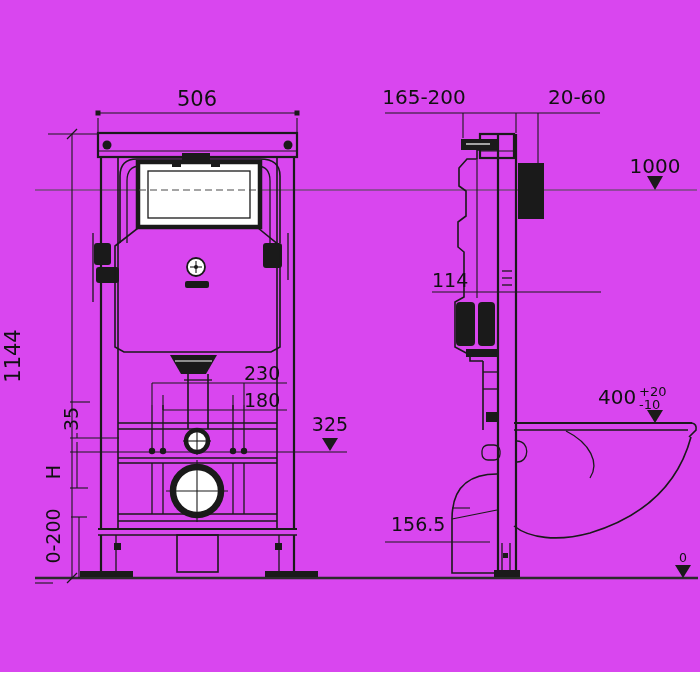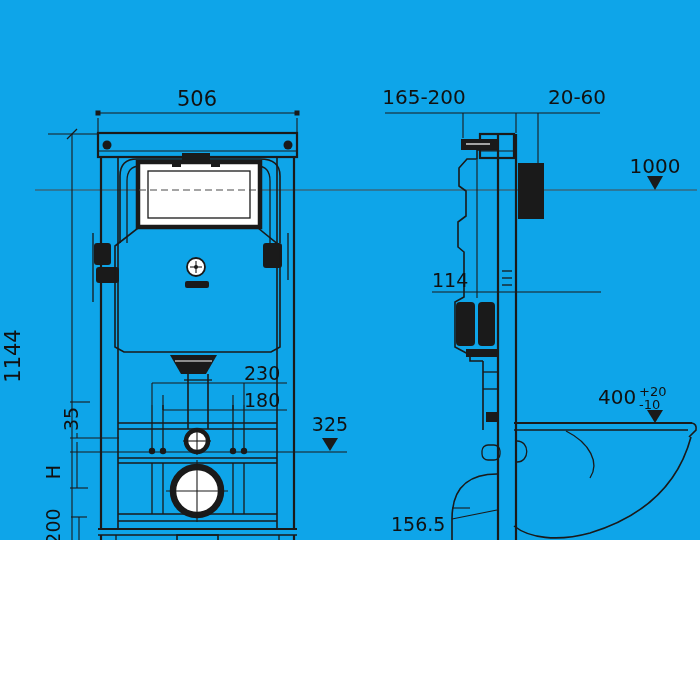--- a/index.html
+++ b/index.html
@@ -1,16 +1,16 @@
 <!DOCTYPE html>
 <html><head>
 <meta charset="utf-8">
 <style>
   html,body{margin:0;padding:0;background:#ffffff;}
-  .stage{width:700px;height:540px;background:#0ea5e9;position:relative;overflow:hidden;}
+  .stage{width:700px;height:672px;background:#d946ef;position:relative;overflow:hidden;}
   svg{display:block;}
   
   .s1  {stroke:#1a1a1a;stroke-width:1.1;fill:none;}
   .s12 {stroke:#1a1a1a;stroke-width:1.3;fill:none;}
   .s16 {stroke:#1a1a1a;stroke-width:1.6;fill:none;}
   .s2  {stroke:#1a1a1a;stroke-width:2.2;fill:none;}
   .s45 {stroke:#1a1a1a;stroke-width:4.5;fill:#ffffff;}
   .ring{stroke:#1a1a1a;fill:#ffffff;}
   .fill{fill:#1a1a1a;stroke:none;}
   .whiteline{stroke:#ffffff;stroke-width:1.2;fill:none;}

